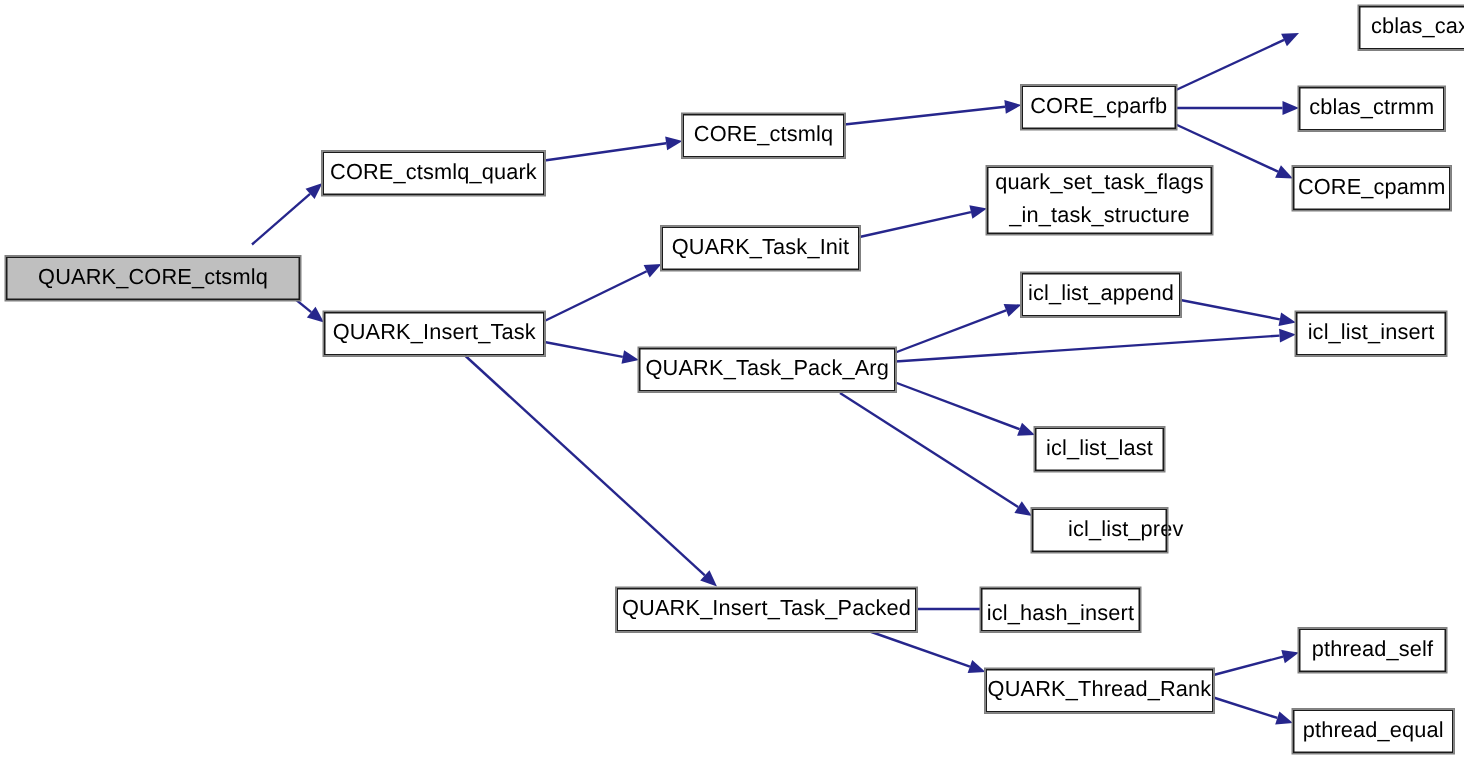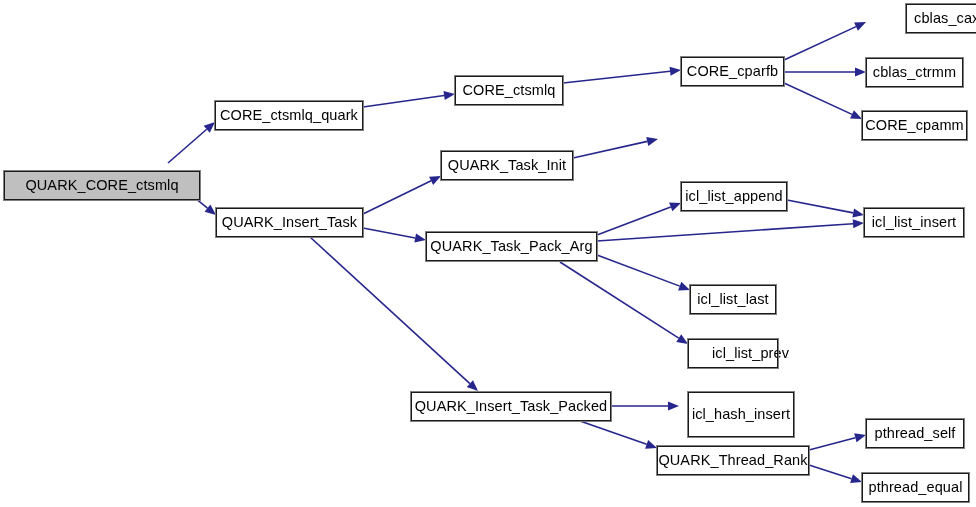--- a/index.html
+++ b/index.html
@@ -133,24 +133,26 @@
       </g>
     </svg>
 <div class="node highlight" style="left: 4px; top: 171px; width: 196px; height: 29px;"><span class="lbl">QUARK_CORE_ctsmlq</span></div>
     <div class="node" style="left: 215px; top: 101px; width: 148px; height: 29px;"><span class="lbl">CORE_ctsmlq_quark</span></div>
     <div class="node" style="left: 216px; top: 208px; width: 147px; height: 29px;"><span class="lbl">QUARK_Insert_Task</span></div>
     <div class="node" style="left: 455px; top: 76px; width: 108px; height: 29px;"><span class="lbl">CORE_ctsmlq</span></div>
     <div class="node" style="left: 441px; top: 151px; width: 132px; height: 29px;"><span class="lbl">QUARK_Task_Init</span></div>
     <div class="node" style="left: 426px; top: 232px; width: 171px; height: 29px;"><span class="lbl">QUARK_Task_Pack_Arg</span></div>
     <div class="node" style="left: 411px; top: 392px; width: 200px; height: 29px;"><span class="lbl">QUARK_Insert_Task_Packed</span></div>
     <div class="node" style="left: 681px; top: 57px; width: 103px; height: 29px;"><span class="lbl">CORE_cparfb</span></div>
+    <div class="node" style="left: 658px; top: 111px; width: 150px; height: 45px;"><span class="lbl">quark_set_task_flags
+_in_task_structure</span></div>
     <div class="node" style="left: 681px; top: 182px; width: 106px; height: 29px;"><span class="lbl">icl_list_append</span></div>
     <div class="node" style="left: 690px; top: 285px; width: 86px; height: 29px;"><span class="lbl">icl_list_last</span></div>
     <div class="node" style="left: 688px; top: 339px; width: 90px; height: 29px; padding-left: 35px;"><span class="lbl">icl_list_prev</span></div>
-    <div class="node" style="left: 688px; top: 392px; width: 106px; height: 45px;"><span class="lbl">icl_hash_insert</span></div>
+    <div class="node" style="left: 654px; top: 392px; width: 106px; height: 29px; align-items: flex-end;"><span class="lbl">icl_hash_insert</span></div>
     <div class="node" style="left: 657px; top: 446px; width: 152px; height: 29px;"><span class="lbl">QUARK_Thread_Rank</span></div>
     <div class="node" style="left: 906px; top: 4px; width: 97px; height: 29px;"><span class="lbl">cblas_caxpy</span></div>
     <div class="node" style="left: 866px; top: 58px; width: 97px; height: 29px;"><span class="lbl">cblas_ctrmm</span></div>
     <div class="node" style="left: 862px; top: 111px; width: 105px; height: 29px;"><span class="lbl">CORE_cpamm</span></div>
     <div class="node" style="left: 864px; top: 208px; width: 100px; height: 29px;"><span class="lbl">icl_list_insert</span></div>
     <div class="node" style="left: 866px; top: 419px; width: 98px; height: 29px;"><span class="lbl">pthread_self</span></div>
     <div class="node" style="left: 862px; top: 473px; width: 107px; height: 29px;"><span class="lbl">pthread_equal</span></div>
   </div>
 
 </body></html>

